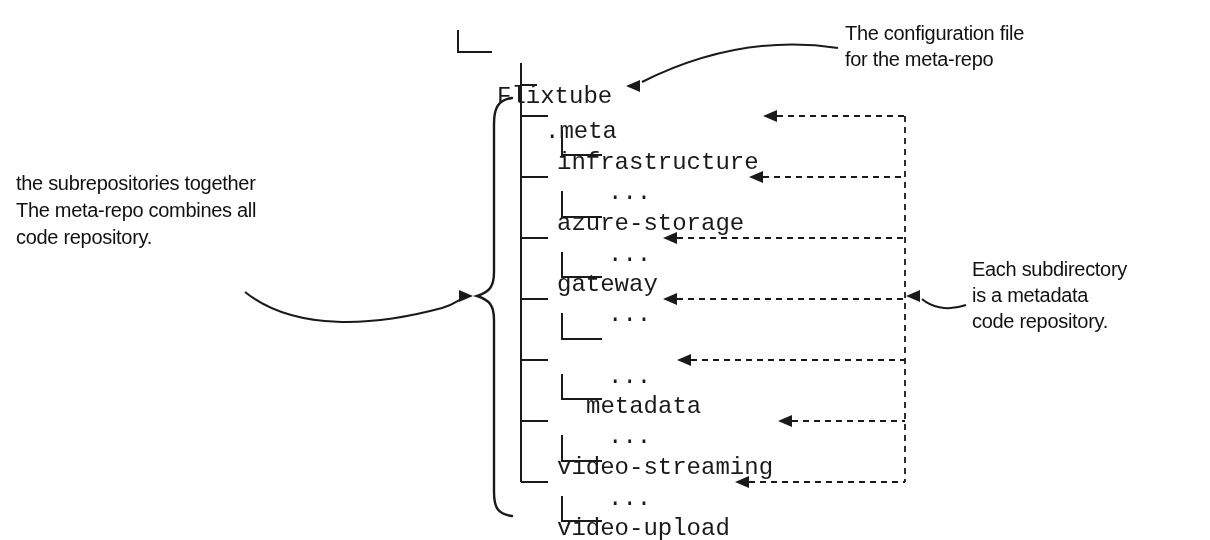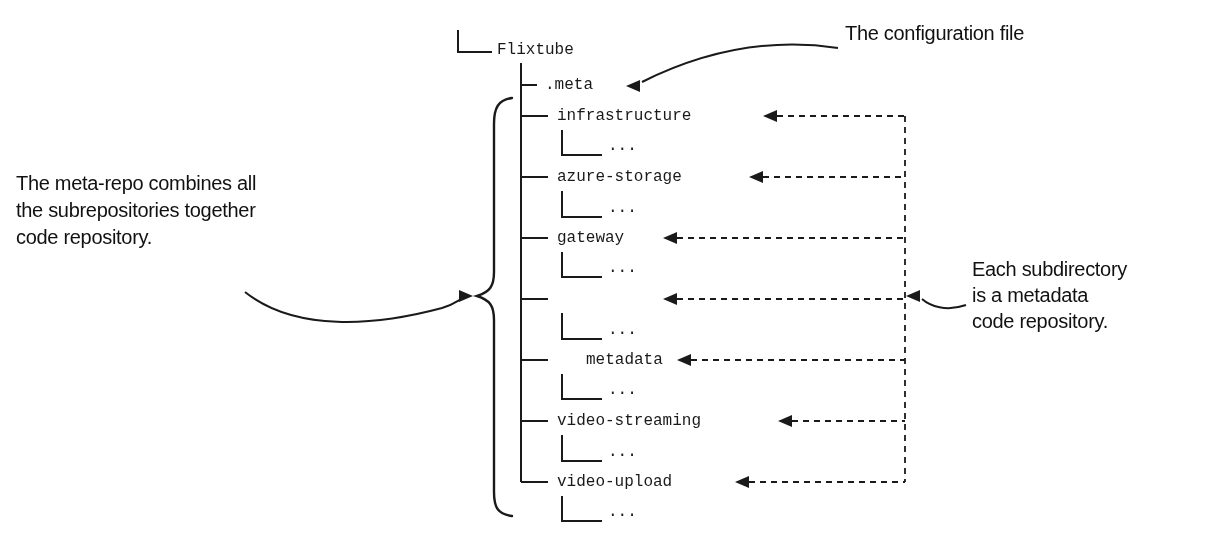--- a/index.html
+++ b/index.html
@@ -7,22 +7,22 @@
     position:relative;
     width:1210px;height:540px;
     background:#ffffff;
     overflow:hidden;
     font-family:"Liberation Sans", sans-serif;
   }
   .canvas svg{position:absolute;left:0;top:0;}
   .mono{
     position:absolute;
     font-family:"Liberation Mono","DejaVu Sans Mono",monospace;
-    font-size:16px;line-height:26px;
-    color:#1a1a1a;white-space:pre;
+    font-size:24px;line-height:26px;
+    color:#1a1a1a;white-space:pre;margin-top:47px;
   }
   .ann{
     position:absolute;
     font-family:"Liberation Sans",sans-serif;
     font-weight:normal;
     font-size:20px;line-height:26px;
     color:#111111;
     letter-spacing:-0.3px;
     white-space:nowrap;
   }
@@ -106,25 +106,26 @@
   <div class="mono" style="left:608px;top:377px">...</div>
 
   <div class="mono" style="left:557px;top:408px">video-streaming</div>
   <div class="mono" style="left:608px;top:439px">...</div>
 
   <div class="mono" style="left:557px;top:469px">video-upload</div>
   <div class="mono" style="left:608px;top:499px">...</div>
 
   <div class="ann" style="left:845px;top:20px">
     <div>The configuration file</div>
+    <div>for the meta-repo</div>
   </div>
 
   <div class="ann ann-left" style="left:16px;top:170px">
+    <div>the subrepositories together</div>
     <div>The meta-repo combines all</div>
-    <div>the subrepositories together</div>
     <div>code repository.</div>
   </div>
 
   <div class="ann" style="left:972px;top:256px">
     <div>Each subdirectory</div>
     <div>is a metadata</div>
     <div>code repository.</div>
   </div>
 
 </div>

